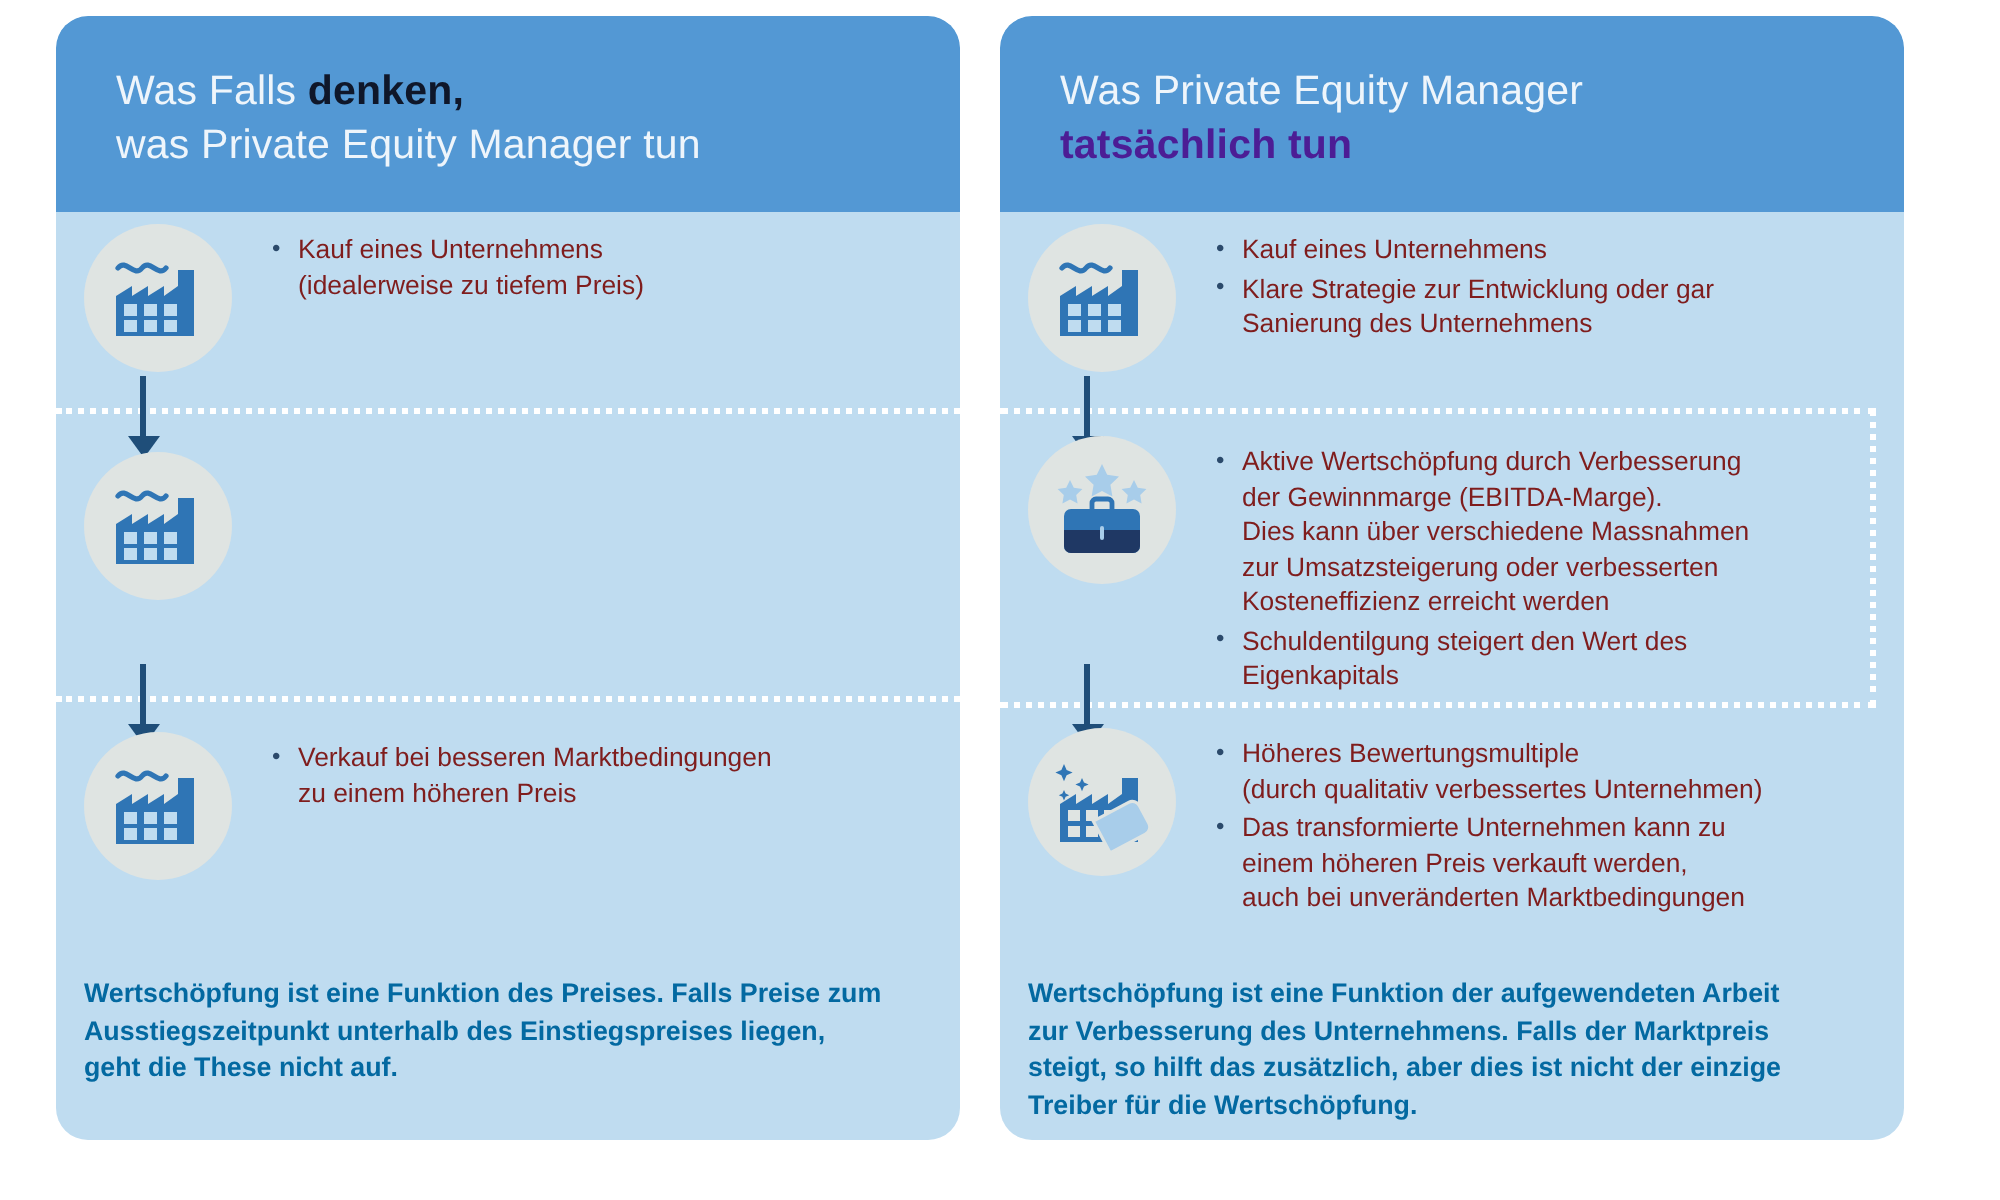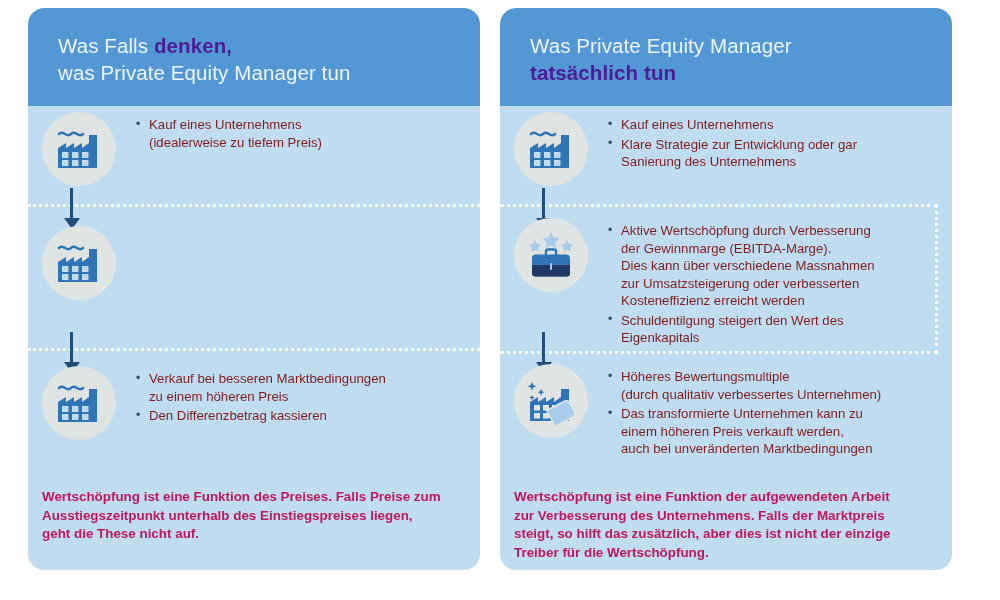--- a/index.html
+++ b/index.html
@@ -40,21 +40,21 @@
   }
   .panel-header .hline {
     color: #ffffff;
     font-size: 20.5px;
     line-height: 27px;
     letter-spacing: 0.1px;
     white-space: pre;
   }
   .panel-header .hline.light { font-weight: 400; color: #eef5fb; }
   .panel-header .hline.bold  { font-weight: 700; color: #4c1d95; }
-  .panel-header .hline .b { font-weight: 700; color:#4c1d95; }
+  .panel-header .hline .b { font-weight: 700; color:#0f172a; }
 
   .panel-body {
     position: relative;
     flex: 1;
     padding: 0;
   }
 
   
   .dotted-frame {
     position: absolute;
@@ -122,21 +122,21 @@
     width: 0; height: 0;
     border-left: 8px solid transparent;
     border-right: 8px solid transparent;
     border-top: 11px solid #1f4e79;
   }
 
   .footer-note {
     position: absolute;
     left: 14px;
     right: 22px;
-    color: #be185d;
+    color: #0369a1;
     font-size: 13.4px;
     font-weight: 700;
     line-height: 18.5px;
     white-space: pre-line;
   }
 </style>
 </head>
 <body>
 
 <div class="stage">
@@ -198,21 +198,20 @@
             <rect x="17" y="26" width="6.5" height="6" fill="#bfdcf0"></rect>
             <rect x="27" y="26" width="6.5" height="6" fill="#bfdcf0"></rect>
             <rect x="7" y="34" width="6.5" height="6" fill="#bfdcf0"></rect>
             <rect x="17" y="34" width="6.5" height="6" fill="#bfdcf0"></rect>
             <rect x="27" y="34" width="6.5" height="6" fill="#bfdcf0"></rect>
           </svg>
         </div>
         <div class="bullets">
           <div class="bullet">Verkauf bei besseren Marktbedingungen
 zu einem höheren Preis</div>
-          <div class="bullet">Den Differenzbetrag kassieren</div>
         </div>
       </div>
 
       <div class="footer-note" style="top:382px;">Wertschöpfung ist eine Funktion des Preises. Falls Preise zum
 Ausstiegszeitpunkt unterhalb des Einstiegspreises liegen,
 geht die These nicht auf.</div>
     </div>
   </div>
 
   <div class="panel">

